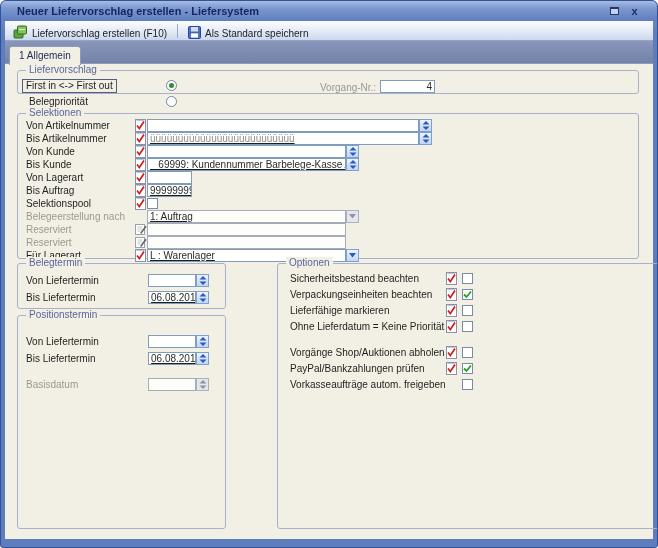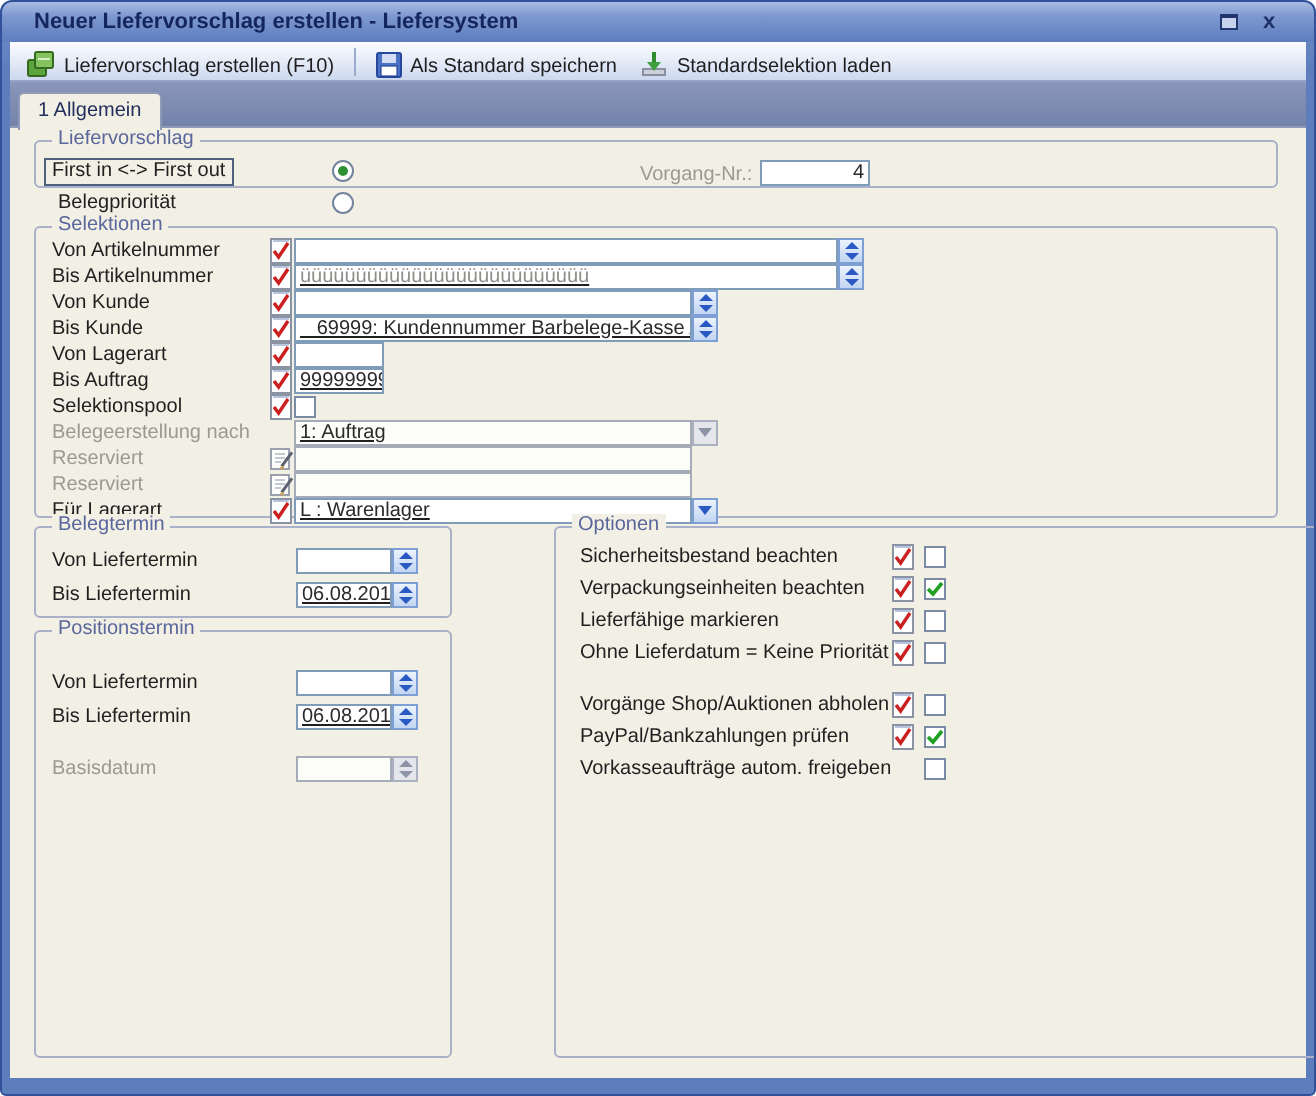--- a/index.html
+++ b/index.html
@@ -124,30 +124,20 @@
     <button class="tbtn">
       <span class="ticon">
         <svg width="13" height="13" viewBox="0 0 13 13">
             <rect x="0.5" y="0.5" width="12" height="12" rx="1" fill="#4a72c4" stroke="#27479c"></rect>
             <rect x="3" y="1" width="7" height="4.5" fill="#d3def4"></rect>
             <rect x="2.5" y="7" width="8" height="5" fill="#ffffff" stroke="#27479c" stroke-width="0.6"></rect>
           </svg>
       </span>
       <span>Als Standard speichern</span>
     </button>
-    <button class="tbtn">
-      <span class="ticon">
-        <svg width="14" height="14" viewBox="0 0 14 14">
-            <path d="M1.5 9.5h11v3h-11z" fill="#cdd1da" stroke="#8a90a0"></path>
-            <path d="M7 1v6" stroke="#2f8d2f" stroke-width="2"></path>
-            <polygon points="3.5,6 10.5,6 7,10.5" fill="#3fa03f"></polygon>
-          </svg>
-      </span>
-      <span>Standardselektion laden</span>
-    </button>
   </div>
 
   <div class="tabstrip">
     <div class="tab">1 Allgemein</div>
   </div>
 
   <div class="content">
 
     <div class="group g-liefer">
       <span class="gcap">Liefervorschlag</span>

